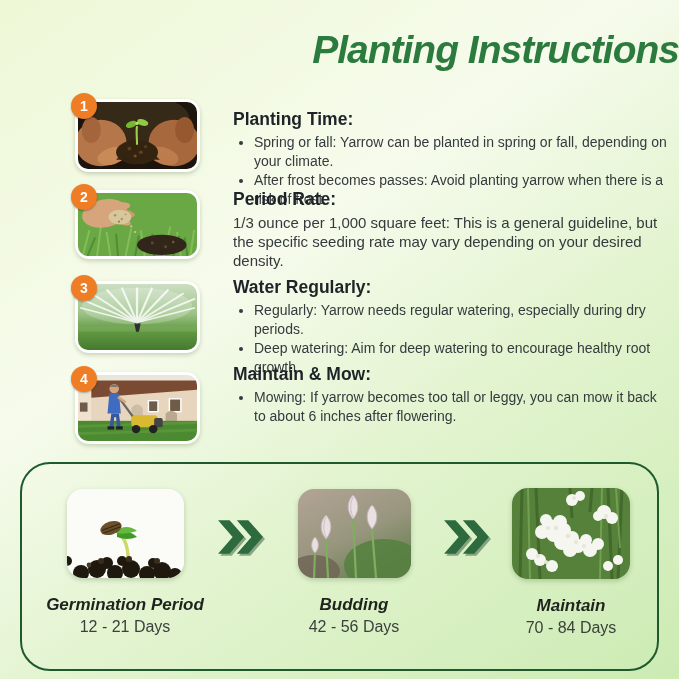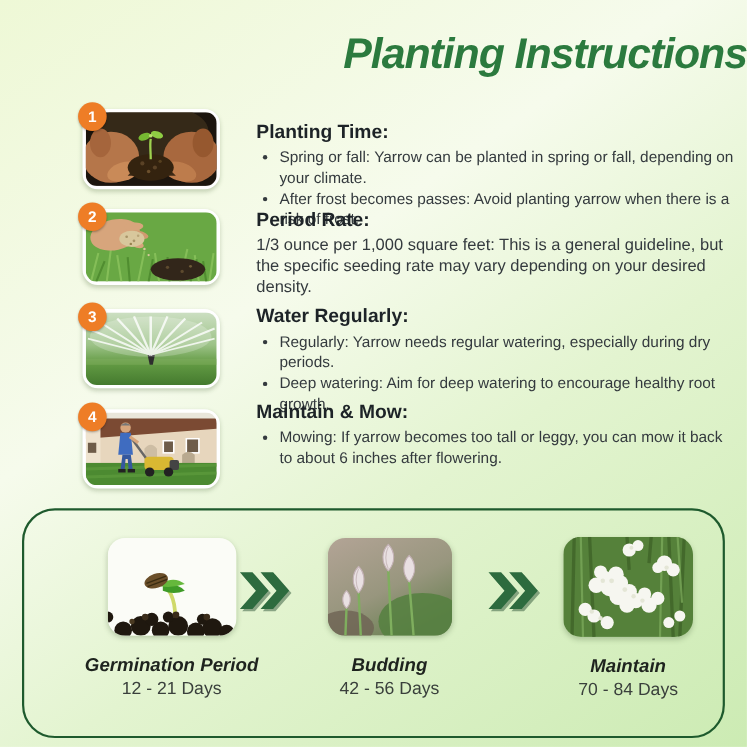--- a/index.html
+++ b/index.html
@@ -35,21 +35,21 @@
   .s h3{margin:0;font-size:17.5px;line-height:21px;font-weight:bold;color:#1d2327;}
   .s ul{margin:3px 0 0;padding-left:21px;}
   .s li{font-size:14px;line-height:19px;margin:0;}
   .s p{margin:3px 0 0;font-size:15px;line-height:19px;}
   
   .timeline{
     position:absolute;left:20px;top:462px;width:639px;height:209px;
     border:2px solid #1e5a2d;border-radius:30px;box-sizing:border-box;
   }
   .stagecol{position:absolute;top:0;height:100%;text-align:center;}
-  .c1{left:14px;width:206px;padding-left:17px;} .c2{left:222px;width:220px;} .c3{left:440px;width:218px;}
+  .c1{left:0;width:206px;} .c2{left:222px;width:220px;} .c3{left:440px;width:218px;}
   .stageimg{border-radius:16px;overflow:hidden;box-shadow:0 2px 5px rgba(50,80,40,.25);margin:0 auto;}
   .c1 .stageimg{width:117px;height:89px;margin-top:25px;}
   .c2 .stageimg{width:113px;height:89px;margin-top:25px;}
   .c3 .stageimg{width:118px;height:91px;margin-top:24px;}
   .stageimg svg{display:block;width:100%;height:100%;}
   .stagelabel{margin-top:17px;font-size:17px;font-weight:bold;font-style:italic;color:#1e231e;}
   .stagedays{margin-top:3px;font-size:16px;color:#3a403c;}
   .chev{position:absolute;top:52px;width:50px;height:42px;}
   .chev1{left:194px;} .chev2{left:420px;}
   .chev svg{display:block;width:100%;height:100%;}

